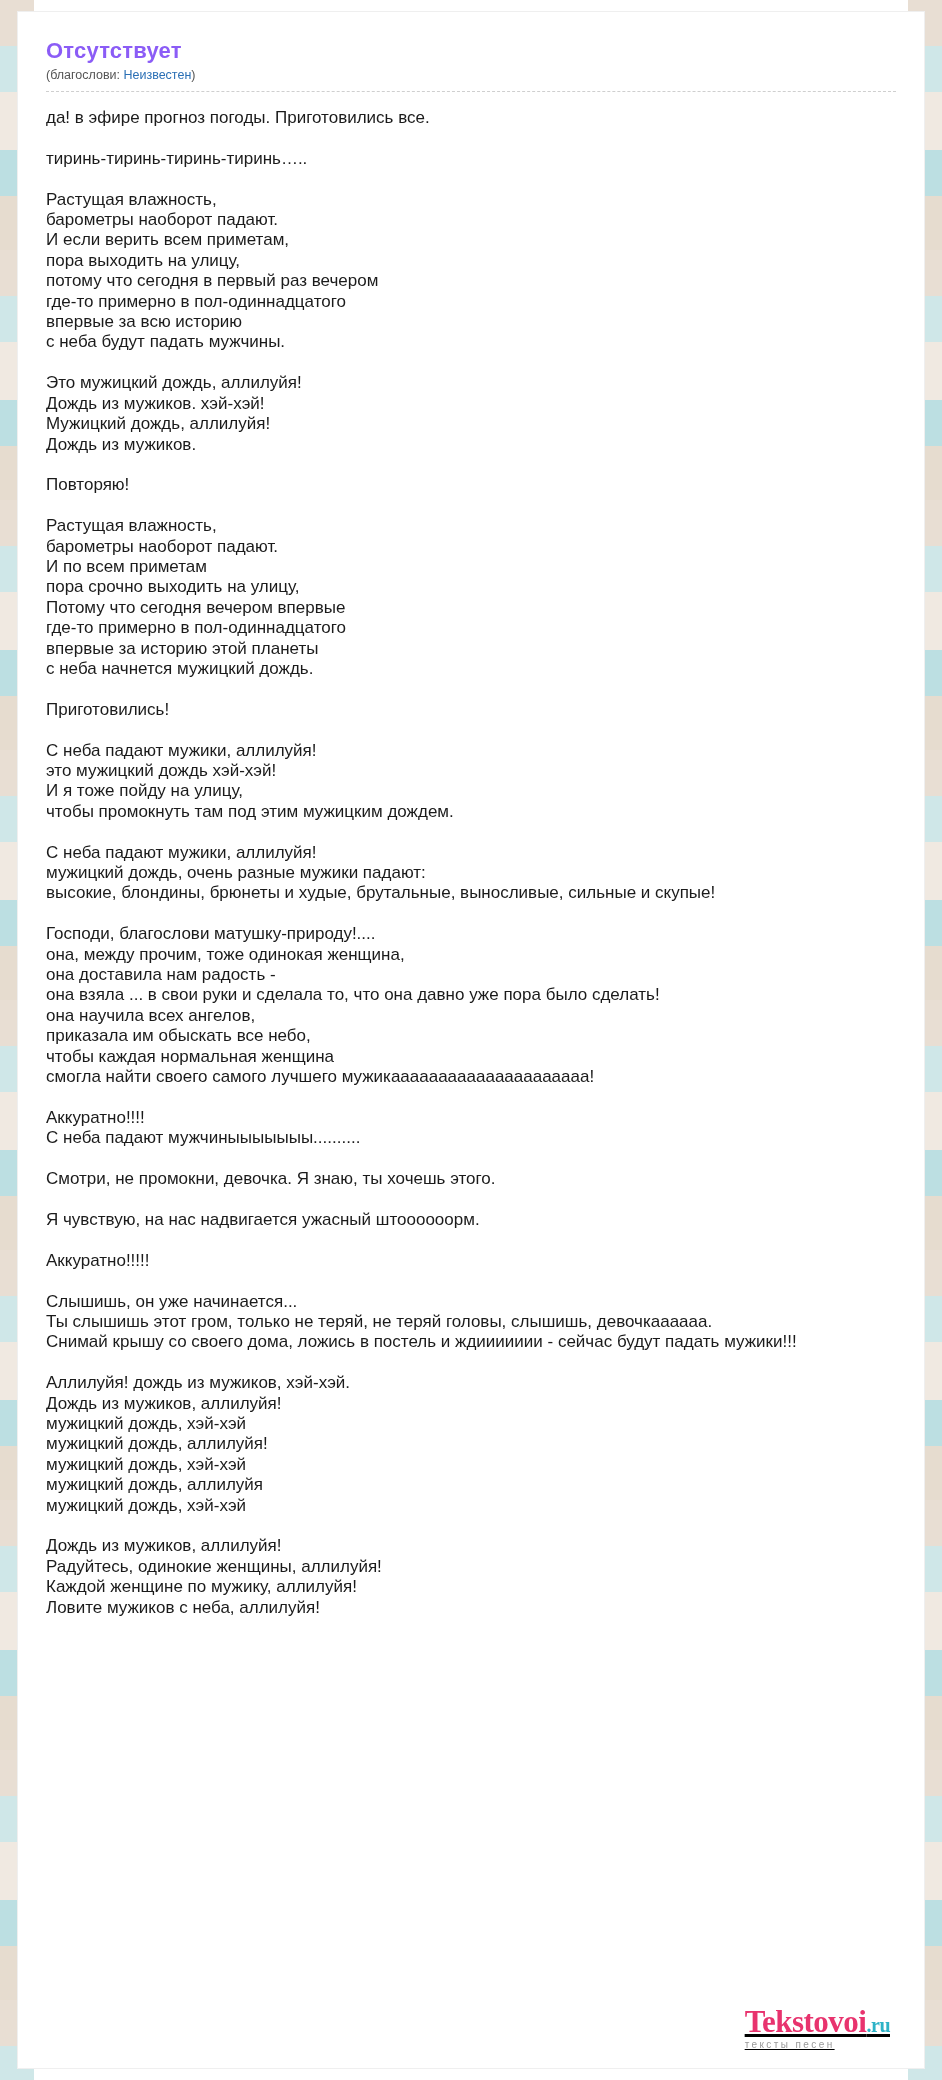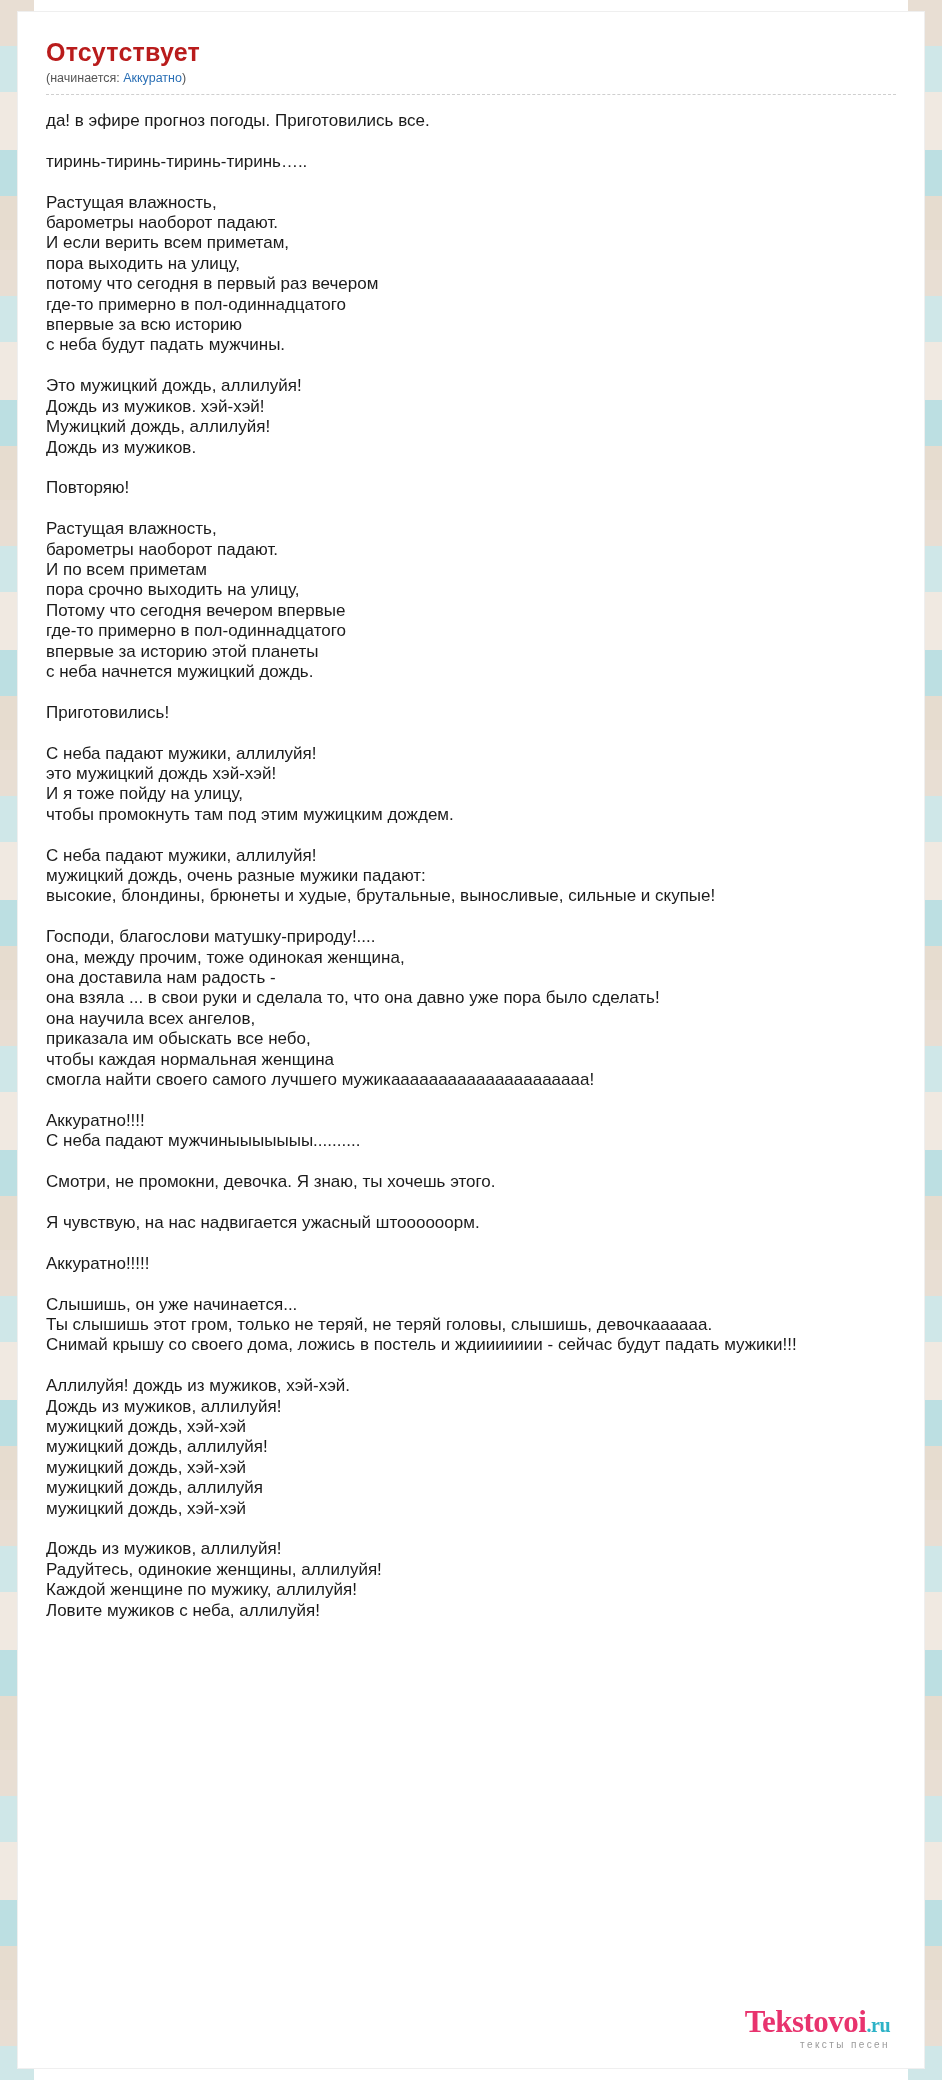--- a/index.html
+++ b/index.html
@@ -42,22 +42,22 @@
     bottom: 12px;
     background: #ffffff;
     box-shadow: 0 0 0 1px #efefef;
   }
 
   .content {
     padding: 26px 28px 0 28px;
   }
 
   .song-title {
-    color: #b91c1c;
-    font-size: 25px;
+    color: #8b5cf6;
+    font-size: 22px;
     font-weight: bold;
     margin: 0 0 4px 0;
     letter-spacing: 0.2px;
   }
 
   .artist-line {
     font-size: 12.5px;
     color: #555555;
     padding-bottom: 9px;
     border-bottom: 1px dashed #cfcfcf;
@@ -73,22 +73,23 @@
     line-height: 20.4px;
     color: #1b1b1b;
     white-space: pre-wrap;
     word-wrap: break-word;
   }
 
   .footer-logo {
     position: absolute;
     right: 34px;
     bottom: 18px;
-    text-align: right;
+    text-align: left;
     line-height: 1;
+    text-decoration: underline;
   }
   .logo-main {
     font-family: "Liberation Serif", serif;
     font-size: 31px;
     font-weight: bold;
     color: #e8336e;
     letter-spacing: -0.5px;
   }
   .logo-main .logo-ru {
     color: #2db2c6;
@@ -106,21 +107,21 @@
 <body>
 
 <div class="bg-left"></div>
 <div class="bg-right"></div>
 
 <div class="page">
   <div class="content">
 
     <h1 class="song-title">Отсутствует</h1>
 
-    <div class="artist-line"><span>(начинается: </span><a class="artist-link" href="#">Аккуратно</a><span>)</span></div>
+    <div class="artist-line"><span>(благослови: </span><a class="artist-link" href="#">Неизвестен</a><span>)</span></div>
 
     <div class="lyrics">да! в эфире прогноз погоды. Приготовились все.
 
 тиринь-тиринь-тиринь-тиринь…..
 
 Растущая влажность,
 барометры наоборот падают.
 И если верить всем приметам,
 пора выходить на улицу,
 потому что сегодня в первый раз вечером

